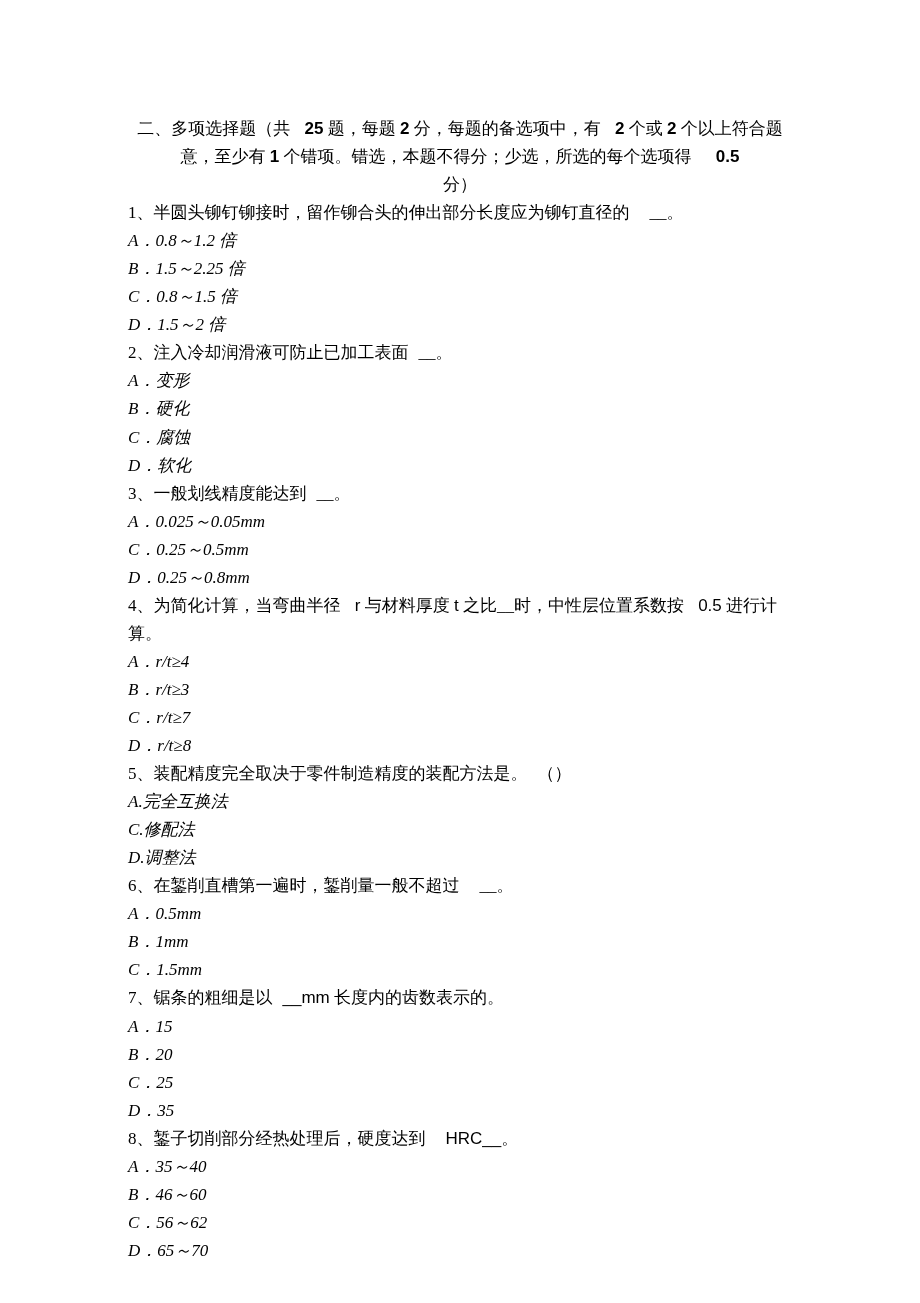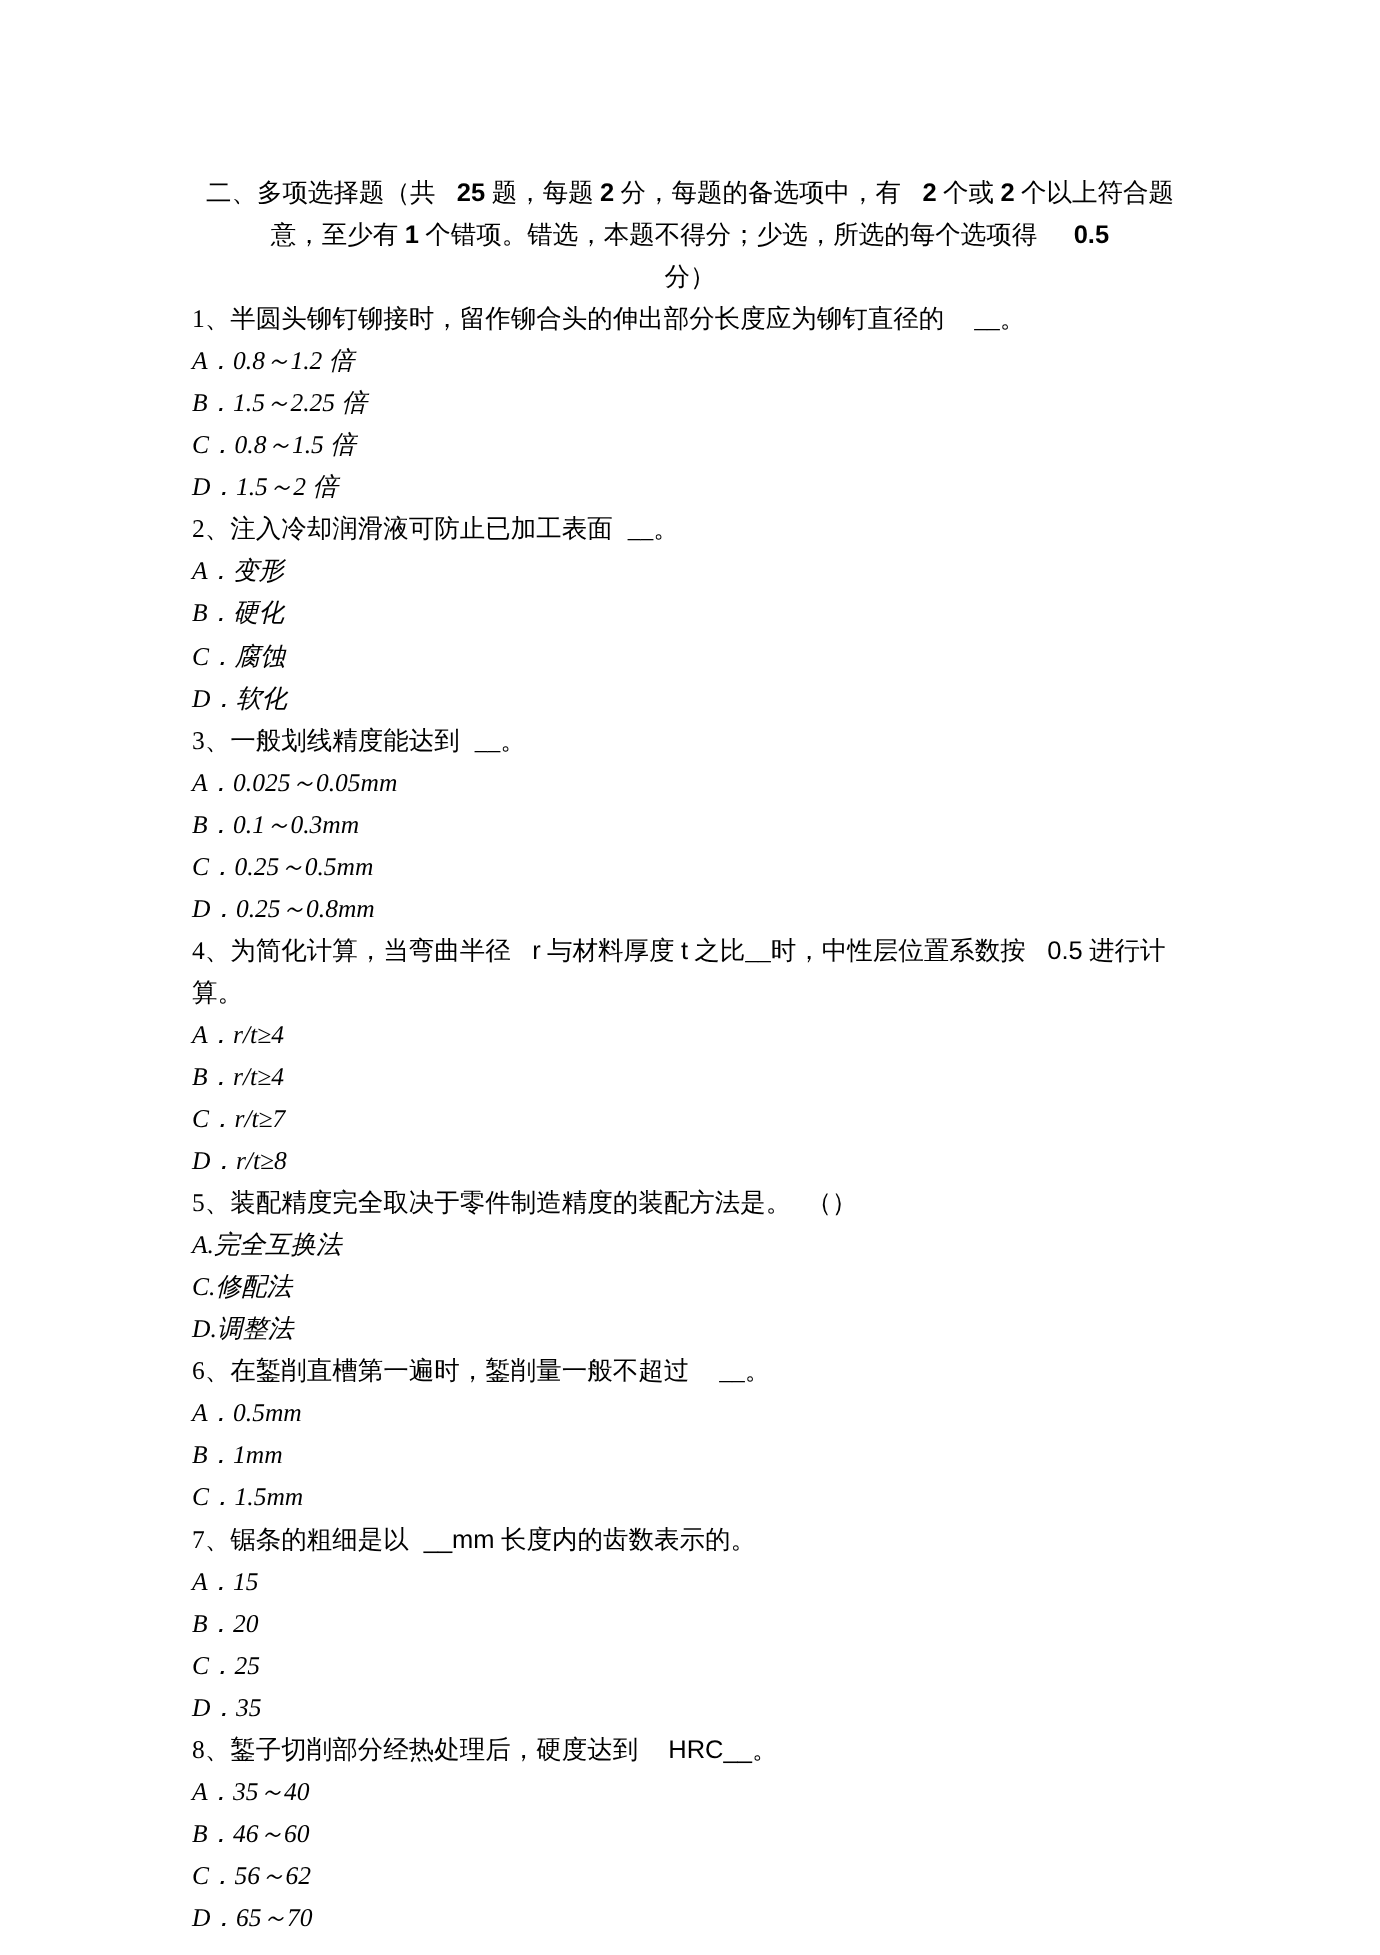--- a/index.html
+++ b/index.html
@@ -86,37 +86,36 @@
     <span class="option">B．硬化</span>
     <span class="option">C．腐蚀</span>
     <span class="option">D．软化</span>
   </div>
 
   <div class="question">
     <div class="prompt">
       <span>3、一般划线精度能达到</span><span class="gap-sm"></span><span>__。</span>
     </div>
     <span class="option">A．0.025～0.05mm</span>
-    <span class="option">B．0.1～0.3mm</span>
     <span class="option">C．0.25～0.5mm</span>
     <span class="option">D．0.25～0.8mm</span>
   </div>
 
   <div class="question">
     <div class="prompt">
       <span>4、为简化计算，当弯曲半径</span>
       <span class="gap-sm"></span><span class="arial">r</span>
       <span>与材料厚度</span>
       <span class="arial">t</span>
       <span>之比__时，中性层位置系数按</span>
       <span class="gap-sm"></span><span class="arial">0.5</span>
       <span>进行计算。</span>
     </div>
     <span class="option">A．r/t≥4</span>
-    <span class="option">B．r/t≥4</span>
+    <span class="option">B．r/t≥3</span>
     <span class="option">C．r/t≥7</span>
     <span class="option">D．r/t≥8</span>
   </div>
 
   <div class="question">
     <div class="prompt">
       <span>5、装配精度完全取决于零件制造精度的装配方法是。</span><span class="gap-sm"></span><span>（）</span>
     </div>
     <span class="option">A.完全互换法</span>
     <span class="option">C.修配法</span>

